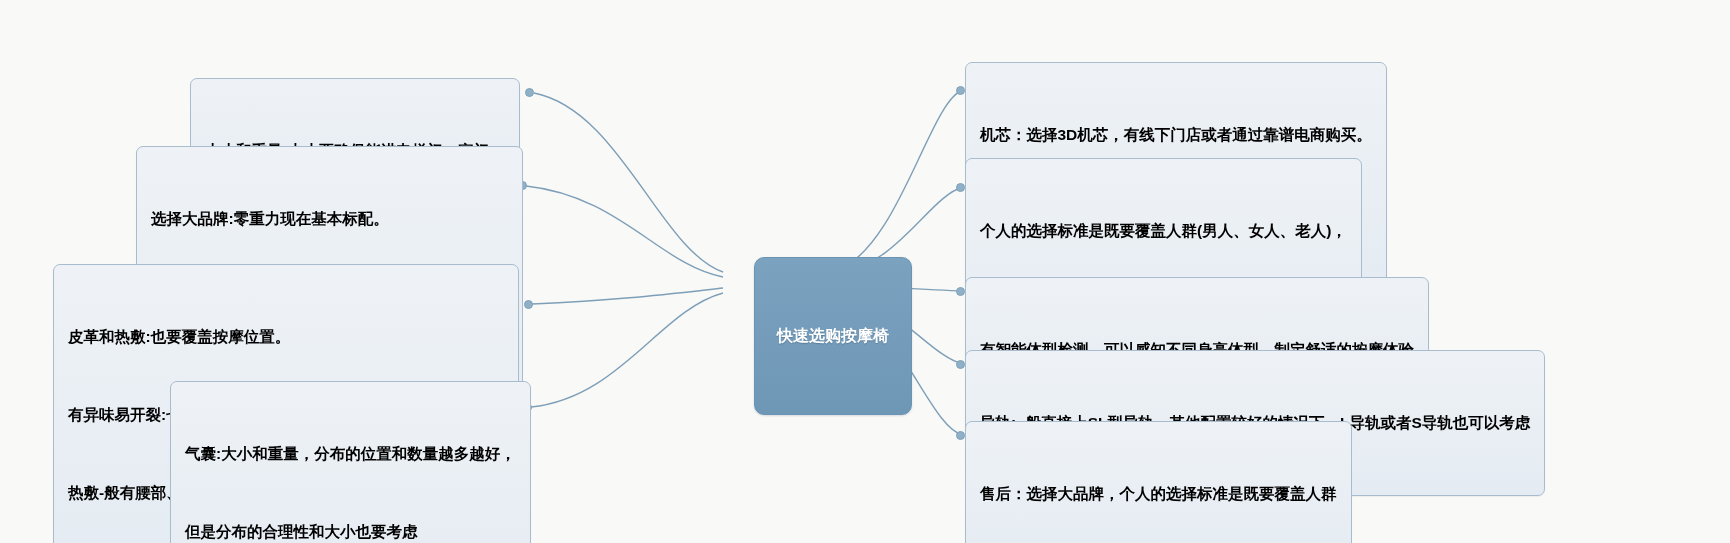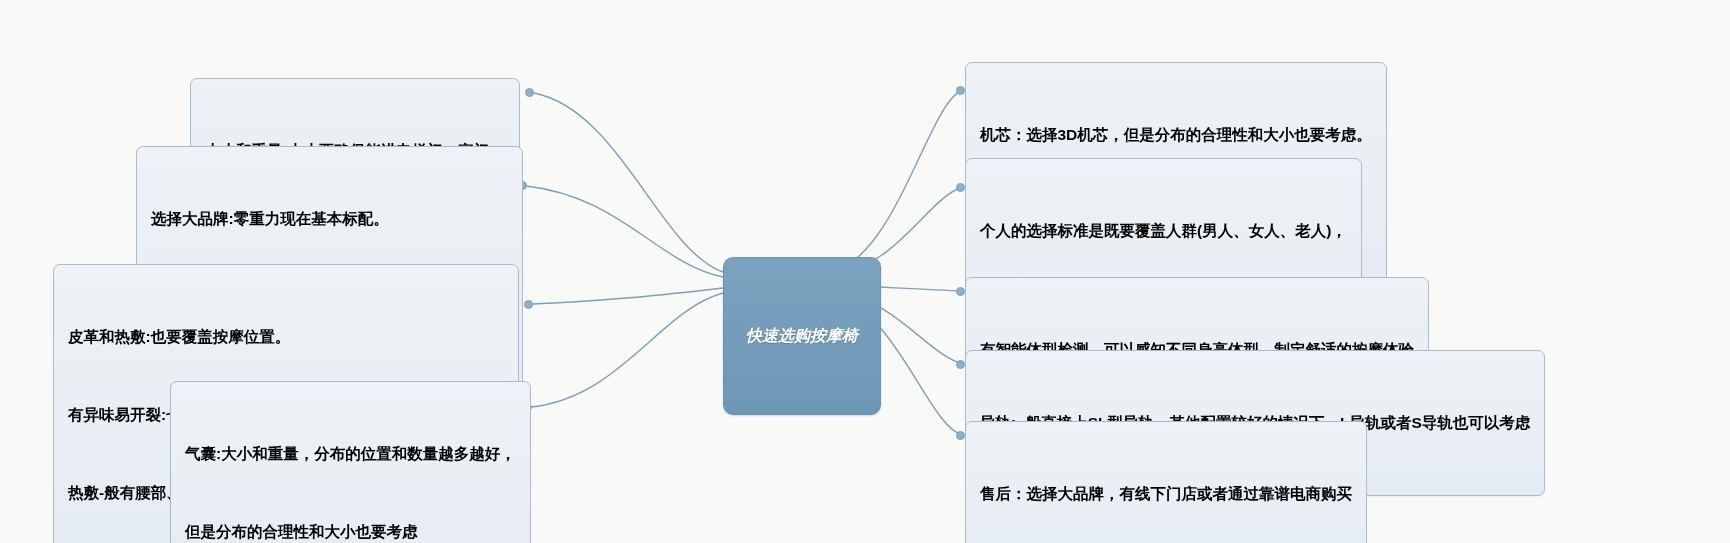--- a/index.html
+++ b/index.html
@@ -110,39 +110,39 @@
     <span class="line">皮革和热敷:也要覆盖按摩位置。</span>
     <span class="line">有异味易开裂:七八干以上大致都标配了PU革。建议都上PU革。</span>
     <span class="line">热敷-般有腰部、臀部、腿部。</span>
   </div>
 
   <div class="node" style="left:170px; top:381px;">
     <span class="line">气囊:大小和重量，分布的位置和数量越多越好，</span>
     <span class="line">但是分布的合理性和大小也要考虑</span>
   </div>
 
-  <div class="node center" style="left:723px; top:257px;font-style:italic;">
+  <div class="node center" style="left:754px; top:257px;">
     <span class="line">快速选购按摩椅</span>
   </div>
 
   <div class="node" style="left:965px; top:62px;">
-    <span class="line">机芯：选择3D机芯，但是分布的合理性和大小也要考虑。</span>
+    <span class="line">机芯：选择3D机芯，有线下门店或者通过靠谱电商购买。</span>
     <span class="line">预算足可以上大品牌的4D机芯</span>
   </div>
 
   <div class="node" style="left:965px; top:158px;">
     <span class="line">个人的选择标准是既要覆盖人群(男人、女人、老人)，</span>
     <span class="line">也要覆盖按摩位置(肩颈、小腿等)</span>
   </div>
 
   <div class="node" style="left:965px; top:277px;">
     <span class="line">有智能体型检测，可以感知不同身高体型，制定舒适的按摩体验</span>
   </div>
 
   <div class="node" style="left:965px; top:350px;">
     <span class="line">导轨: -般直接上SL型导轨，其他配置较好的情况下，L导轨或者S导轨也可以考虑</span>
   </div>
 
   <div class="node" style="left:965px; top:421px;">
-    <span class="line">售后：选择大品牌，有线下门店或者通过靠谱电商购买</span>
+    <span class="line">售后：选择大品牌，个人的选择标准是既要覆盖人群</span>
   </div>
 
 </div>
 
 </body></html>

